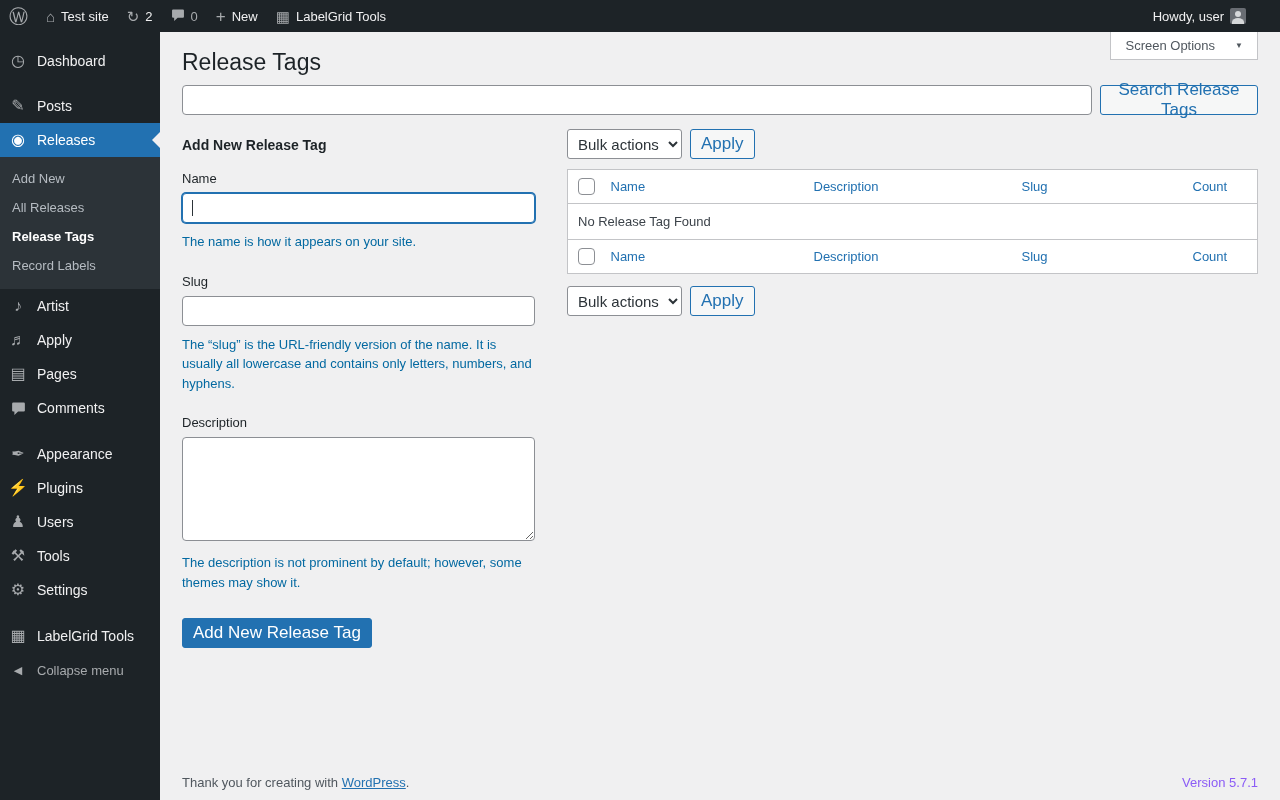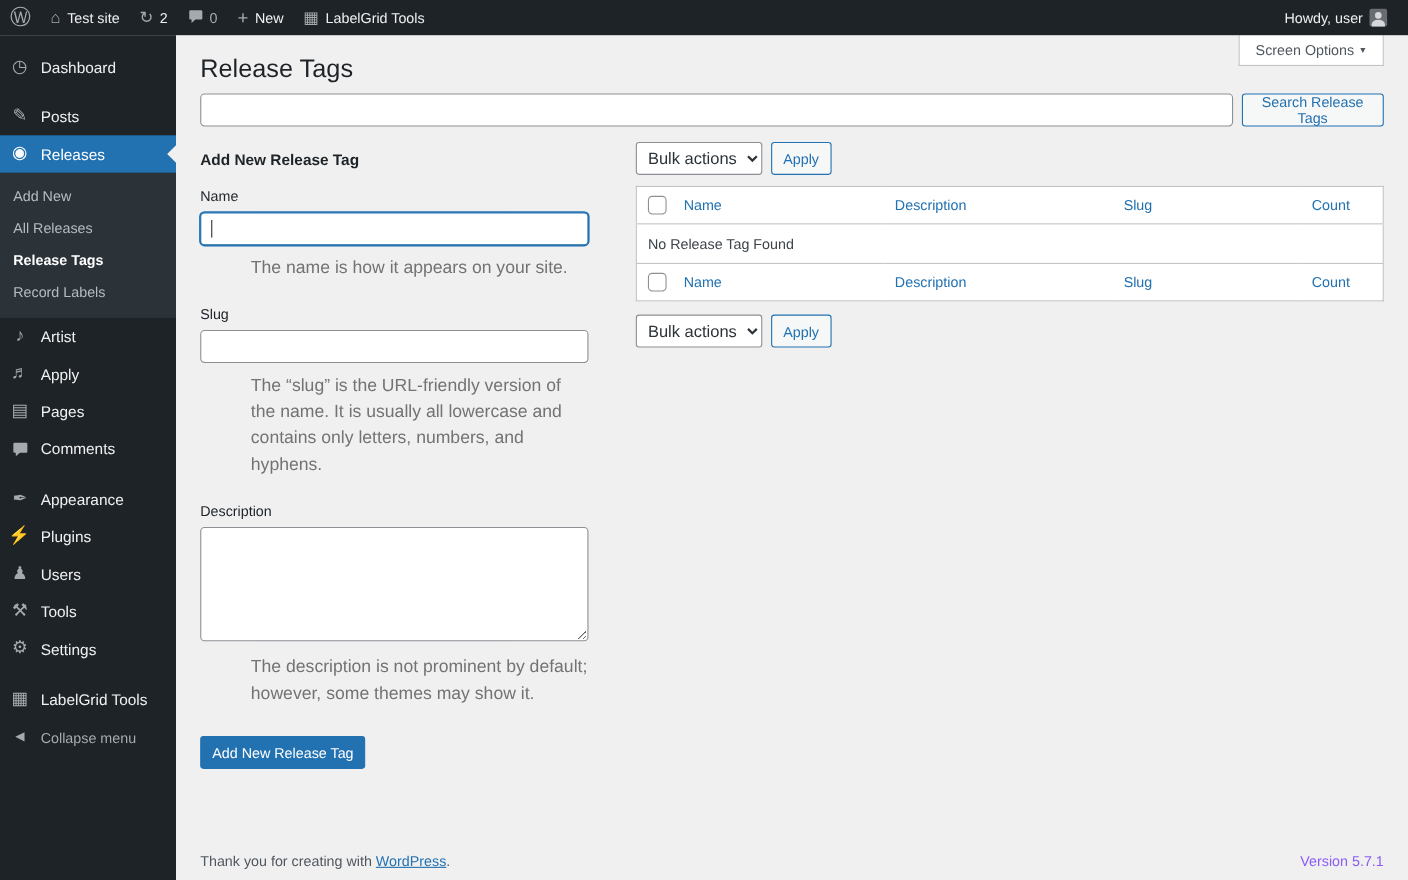--- a/index.html
+++ b/index.html
@@ -6,21 +6,21 @@
   html,body { width:1280px; height:800px; overflow:hidden; }
   body { font-family:"Liberation Sans", sans-serif; font-size:13px; background:#f0f0f1; color:#1d2327; position:relative; }
 
   
   .adminbar { position:absolute; top:0; left:0; right:0; height:32px; background:#1d2327; display:flex; align-items:center; z-index:20; }
   .ab-item { display:flex; align-items:center; gap:6px; padding:0 9px; height:32px; color:#f0f0f1; cursor:pointer; font-size:13px; }
   .ab-icon { color:#a7aaad; font-size:15px; line-height:1; display:inline-flex; align-items:center; }
   .ab-logo .ab-icon { font-size:19px; }
   .ab-item.dim, .ab-item.dim .ab-icon { color:#a7aaad; }
   .plus { font-size:17px; font-weight:400; }
-  .ab-right { margin-left:auto; display:flex; align-items:flex-start; padding-right:10px; }
+  .ab-right { margin-left:auto; display:flex; align-items:flex-start; padding-right:25px; }
   .avatar { width:16px; height:16px; background:#696d73; border-radius:2px; position:relative; overflow:hidden; display:inline-block; }
   .avatar::before { content:""; position:absolute; top:3px; left:5px; width:6px; height:6px; border-radius:50%; background:#d6d8da; }
   .avatar::after { content:""; position:absolute; top:10px; left:2px; width:12px; height:8px; border-radius:50% 50% 0 0; background:#d6d8da; }
 
   
   .sidebar { position:absolute; top:32px; left:0; bottom:0; width:160px; background:#1d2327; color:#f0f0f1; z-index:10; }
   .menu-top-gap { height:12px; }
   .menu-sep { height:11px; }
   .menu-sep2 { height:12px; }
   .menu-item { display:flex; align-items:center; gap:9px; padding:0 8px; height:34px; position:relative; cursor:pointer; }
@@ -31,43 +31,43 @@
   .menu-item.active .menu-label { color:#fff; }
   .menu-item.active::after { content:""; position:absolute; right:0; top:50%; margin-top:-8px; border-top:8px solid transparent; border-bottom:8px solid transparent; border-right:8px solid #f0f0f1; }
   .menu-item.collapse .menu-label, .menu-item.collapse .menu-icon { color:#a7aaad; font-size:13px; }
   .menu-item.collapse .menu-icon { font-size:11px; }
   .submenu { background:#2c3338; padding:7px 0 9px; }
   .submenu-item { padding:7px 12px; font-size:13px; color:#b6bcc2; cursor:pointer; }
   .submenu-item.current { color:#fff; font-weight:700; }
 
   
   .content { position:absolute; left:160px; top:32px; right:0; bottom:0; background:#f0f0f1; padding:0 22px; }
-  .screen-options { position:absolute; top:0; right:22px; background:#fff; border:1px solid #c3c4c7; border-top:none; padding:6px 14px; display:flex; align-items:center; gap:4px; color:#50575e; cursor:pointer; font-size:13px; }
+  .screen-options { position:absolute; top:0; right:22px; background:#fff; border:1px solid #c3c4c7; border-top:none; padding:6px 14px; display:flex; align-items:center; gap:20px; color:#50575e; cursor:pointer; font-size:13px; }
   .so-arrow { font-size:8px; color:#50575e; }
   h1.page-title { font-size:23px; font-weight:400; color:#1d2327; margin-top:16px; line-height:29px; }
 
   .search-row { display:flex; justify-content:flex-end; align-items:center; gap:8px; margin-top:8px; }
   .search-row input { width:186px; }
 
-  .columns { display:flex; gap:43px; margin-top:10px; align-items:flex-start; }
+  .columns { display:flex; gap:32px; margin-top:10px; align-items:flex-start; }
   .form-col { width:353px; flex:none; }
   .list-col { flex:1; }
 
   h2.form-heading { font-size:14px; font-weight:700; color:#1d2327; margin-top:12px; }
   .form-field { margin-top:22px; }
   .form-field.first { margin-top:18px; }
   .form-field label { display:block; margin-bottom:7px; font-size:13px; color:#1d2327; }
   input[type="text"] { width:100%; height:30px; border:1px solid #8c8f94; border-radius:4px; padding:0 8px; font-size:14px; background:#fff; color:#2c3338; }
   .input-wrap { position:relative; }
   .input-wrap input.focused { border-color:#2271b1; box-shadow:0 0 0 1px #2271b1; outline:none; }
   .caret { position:absolute; left:10px; top:7px; width:1px; height:16px; background:#2c3338; }
   textarea { width:100%; height:104px; border:1px solid #8c8f94; border-radius:4px; background:#fff; resize:vertical; font-family:"Liberation Sans", sans-serif; font-size:14px; padding:6px 8px; }
-  .help { margin-top:9px; color:#737373; font-size:16px; line-height:1.5;margin-left:46px; }
-
-  .btn { display:inline-flex; align-items:center; height:30px; padding:0 10px; border-radius:3px; font-size:13px; cursor:pointer; font-family:"Liberation Sans", sans-serif; }
+  .help { margin-top:9px; color:#0369a1; font-size:13px; line-height:1.5; }
+
+  .btn { display:inline-flex; align-items:center; height:30px; padding:0 10px; border-radius:3px; font-size:17px; cursor:pointer; font-family:"Liberation Sans", sans-serif; }
   .btn-secondary { background:#f6f7f7; border:1px solid #2271b1; color:#2271b1; }
   .btn-primary { background:#2271b1; border:1px solid #2271b1; color:#fff; margin-top:26px; }
 
   select { height:30px; border:1px solid #8c8f94; border-radius:3px; background:#fff; color:#2c3338; font-size:15px; padding:0 6px; min-width:106px; font-family:"Liberation Sans", sans-serif; cursor:pointer; }
 
   .toolbar { display:flex; gap:8px; align-items:center; }
   .toolbar.top { margin-top:4px; }
   .toolbar.bottom { margin-top:12px; }
 
   table.list-table { width:100%; border-collapse:collapse; background:#fff; border:1px solid #c3c4c7; margin-top:10px; }

